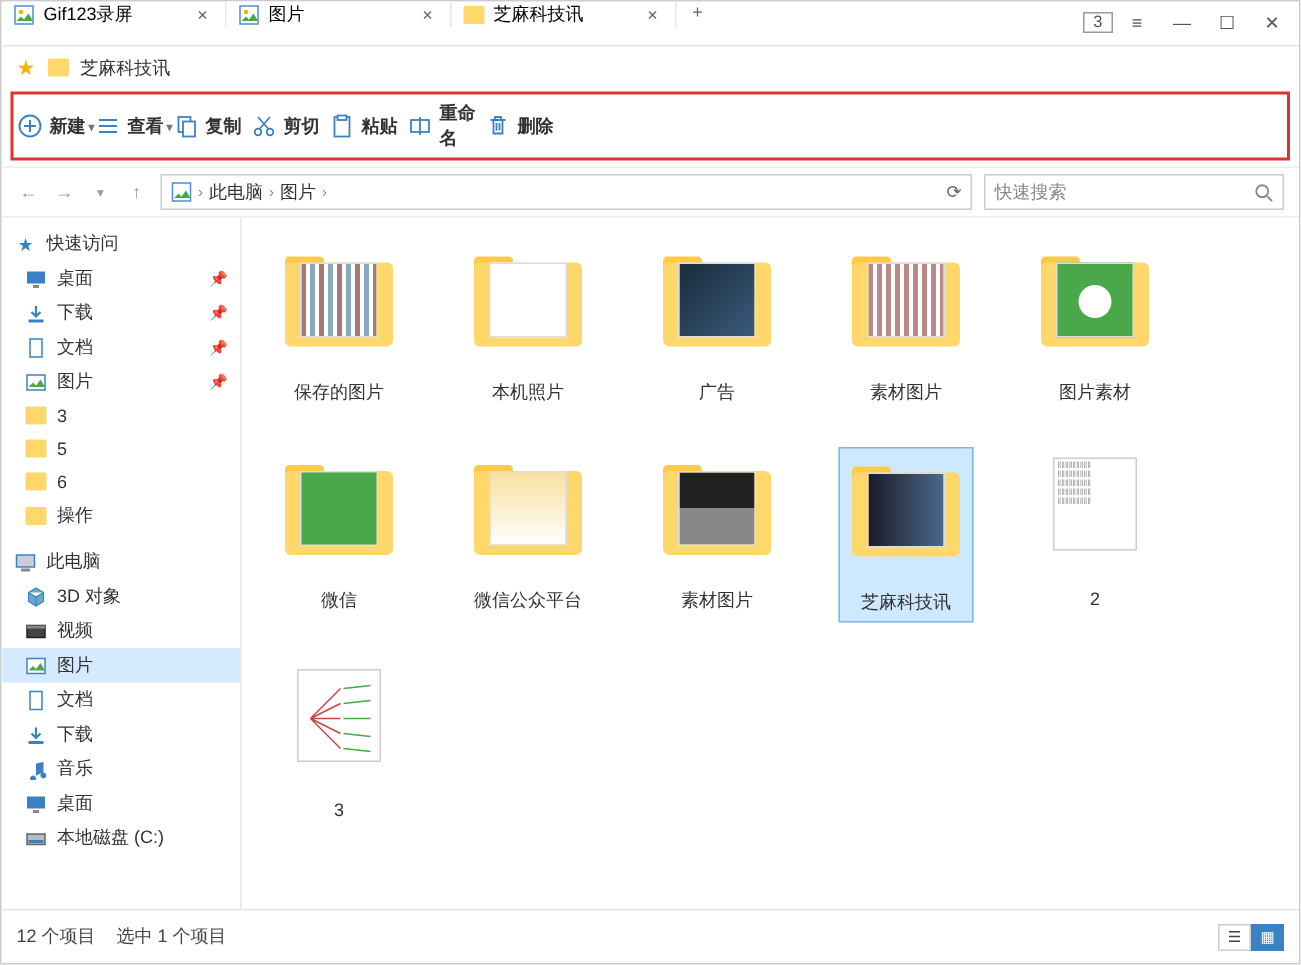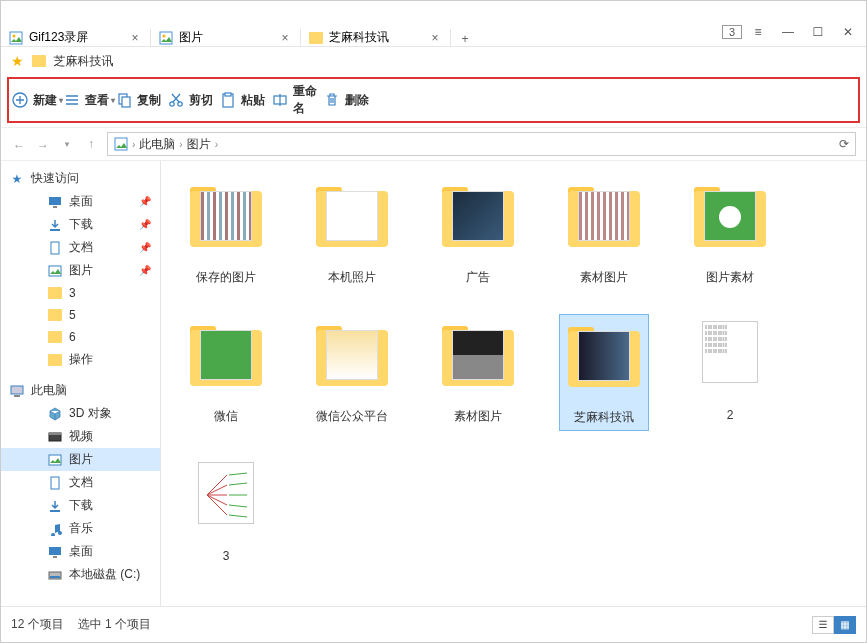--- a/index.html
+++ b/index.html
@@ -1,19 +1,19 @@
 <!DOCTYPE html>
 <html><head>
 <meta charset="utf-8">
 <style>
 * { margin: 0; padding: 0; box-sizing: border-box; font-family: "Microsoft YaHei", "Segoe UI", sans-serif; font-size: 12px; }
 body { width: 867px; height: 643px; background: #fff; overflow: hidden; display: flex; flex-direction: column; border: 1px solid #ccc; }
 
 
-.titlebar { height: 46px; display: flex; align-items: flex-end; background: #fff; border-bottom: 1px solid #e5e5e5; }
+.titlebar { height: 30px; display: flex; align-items: flex-start; background: #fff; border-bottom: 1px solid #e5e5e5; }
 .tab { display: flex; align-items: center; padding: 0 8px; min-width: 150px; border-right: 1px solid #e5e5e5; gap: 6px; cursor: default; }
 .tab.active { background: #fff; }
 .tab .tab-label { flex: 1; }
 .tab .close { width: 14px; text-align: center; color: #666; }
 .tab-icon { width: 14px; height: 14px; display: inline-flex; align-items: center; justify-content: center; }
 .new-tab { width: 28px; display: flex; align-items: center; justify-content: center; color: #666; }
 .titlebar-spacer { flex: 1; }
 .titlebar-controls { display: flex; align-items: center; gap: 2px; padding-right: 4px; }
 .titlebar-controls .wc { width: 28px; height: 28px; display: flex; align-items: center; justify-content: center; color: #555; }
 .tab-count { border: 1px solid #999; padding: 0 6px; font-size: 11px; color: #555; }
@@ -38,21 +38,21 @@
 .address .seg { color: #333; }
 .address .sep { color: #888; font-size: 10px; }
 .refresh { color: #666; margin-left: auto; }
 .searchbox { width: 200px; height: 24px; border: 1px solid #ccc; display: flex; align-items: center; padding: 0 6px; color: #888; justify-content: space-between; }
 
 
 .main { flex: 1; display: flex; min-height: 0; }
 .sidebar { width: 160px; border-right: 1px solid #e5e5e5; overflow-y: auto; padding: 6px 0; }
 .sb-item { display: flex; align-items: center; gap: 6px; padding: 3px 8px 3px 20px; color: #333; cursor: default; }
 .sb-item.group { padding-left: 8px; font-weight: normal; }
-.sb-item.sub { padding-left: 46px; }
+.sb-item.sub { padding-left: 15px; }
 .sb-item.selected { background: #d6eaff; }
 .sb-icon { width: 16px; height: 16px; display: inline-flex; align-items: center; justify-content: center; }
 .pin { color: #aaa; font-size: 10px; margin-left: auto; }
 .folder-ic { width: 14px; height: 12px; background: #ffd76a; border-radius: 1px; }
 
 
 .content { flex: 1; overflow: auto; padding: 14px 20px; }
 .grid { display: flex; flex-wrap: wrap; gap: 24px 36px; align-content: flex-start; }
 .item { width: 90px; display: flex; flex-direction: column; align-items: center; gap: 22px; padding: 4px; cursor: default; }
 .item.selected { background: #cde8ff; border: 1px solid #7ab8e8; }
@@ -221,20 +221,29 @@
           <path d="M2 11 l3 -3 l2 2 l3 -4 l3 5 z" fill="#4aa84a"></path>
         </svg>
       </span>
     <span class="sep">›</span>
     <span class="seg">此电脑</span>
     <span class="sep">›</span>
     <span class="seg">图片</span>
     <span class="sep">›</span>
     <span class="refresh">⟳</span>
   </div>
+  <div class="searchbox">
+    <span>快速搜索</span>
+    <span>
+        <svg width="13" height="13">
+          <circle cx="5.5" cy="5.5" r="4" fill="none" stroke="#888" stroke-width="1.2"></circle>
+          <path d="M9 9 l3 3" stroke="#888" stroke-width="1.2"></path>
+        </svg>
+      </span>
+  </div>
 </div>
 
 <div class="main">
   <div class="sidebar">
     <div class="sb-item group">
       <span class="sb-icon" style="color:#3b82c4">★</span>
       <span>快速访问</span>
     </div>
     <div class="sb-item sub">
         <span class="sb-icon">

